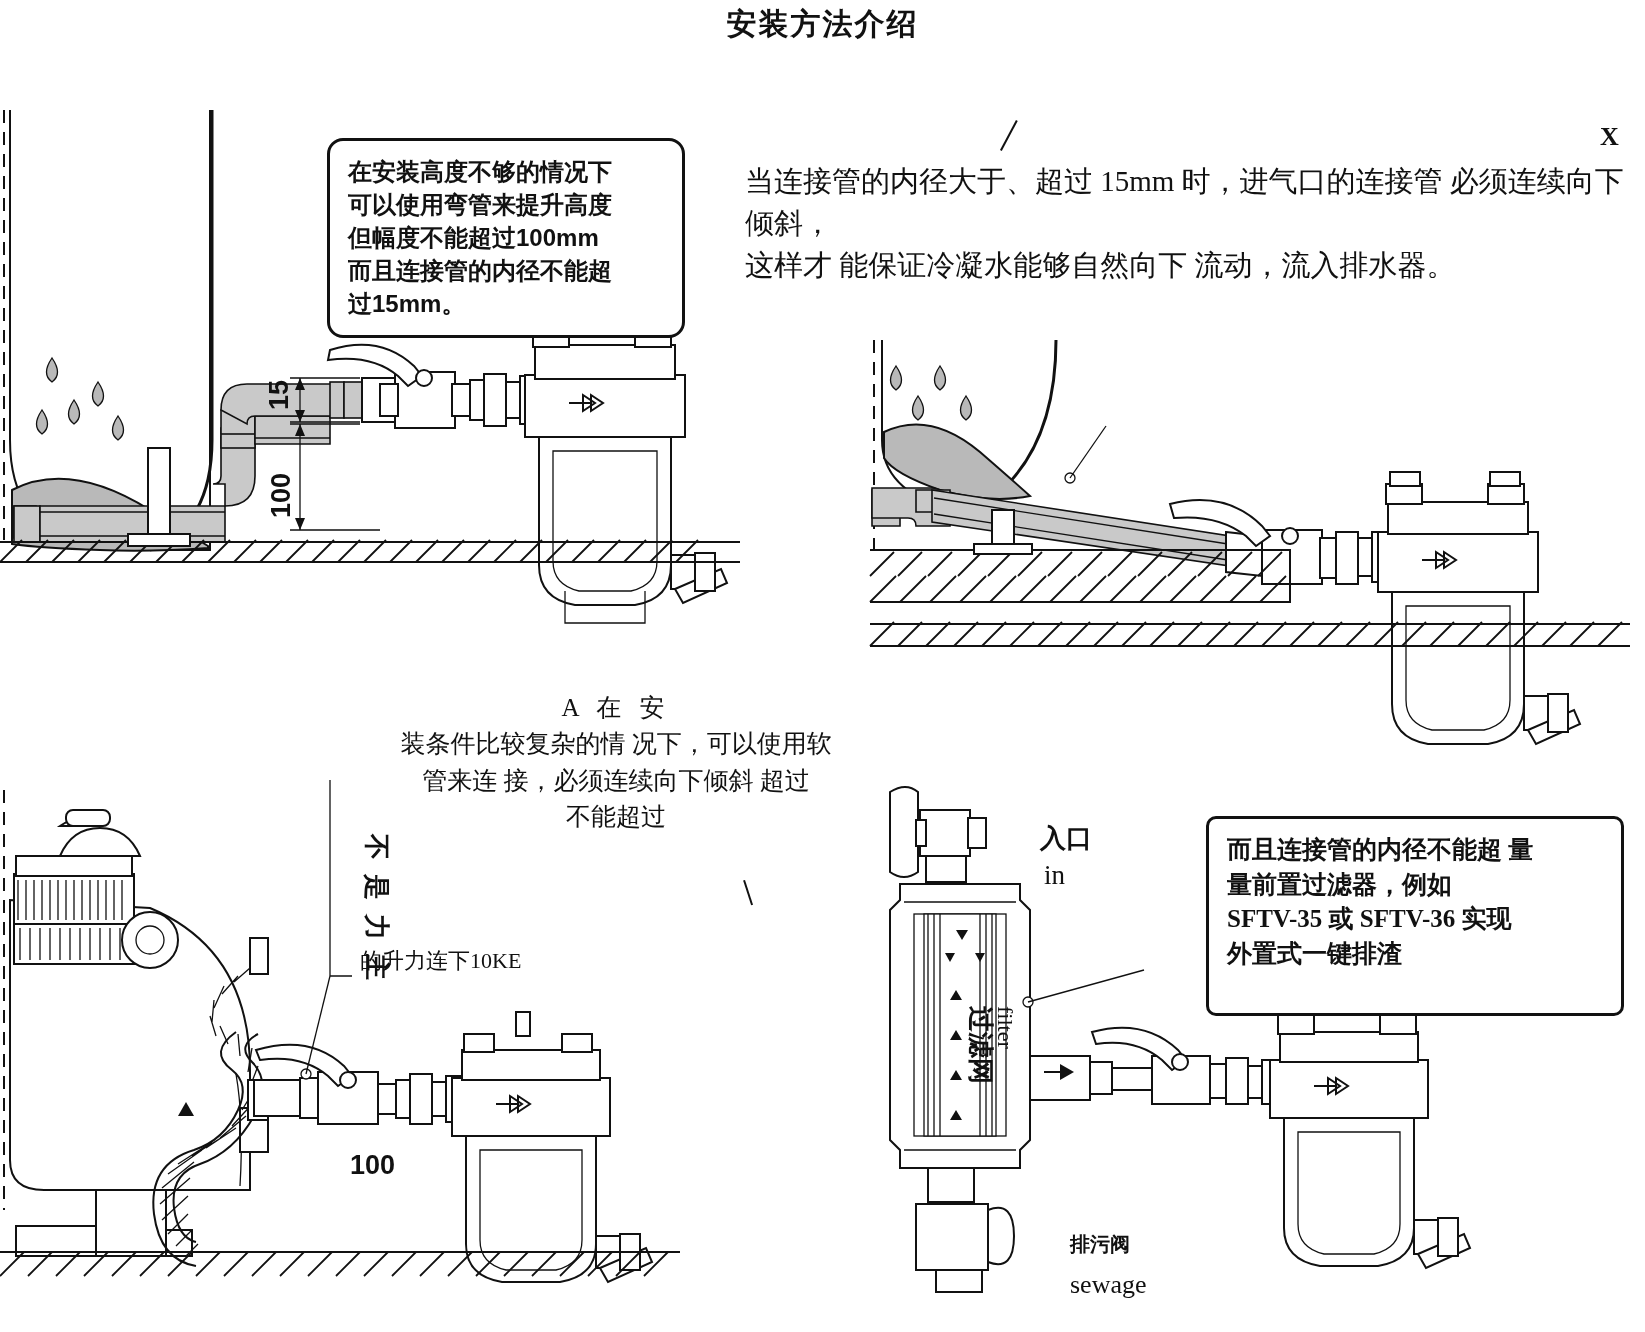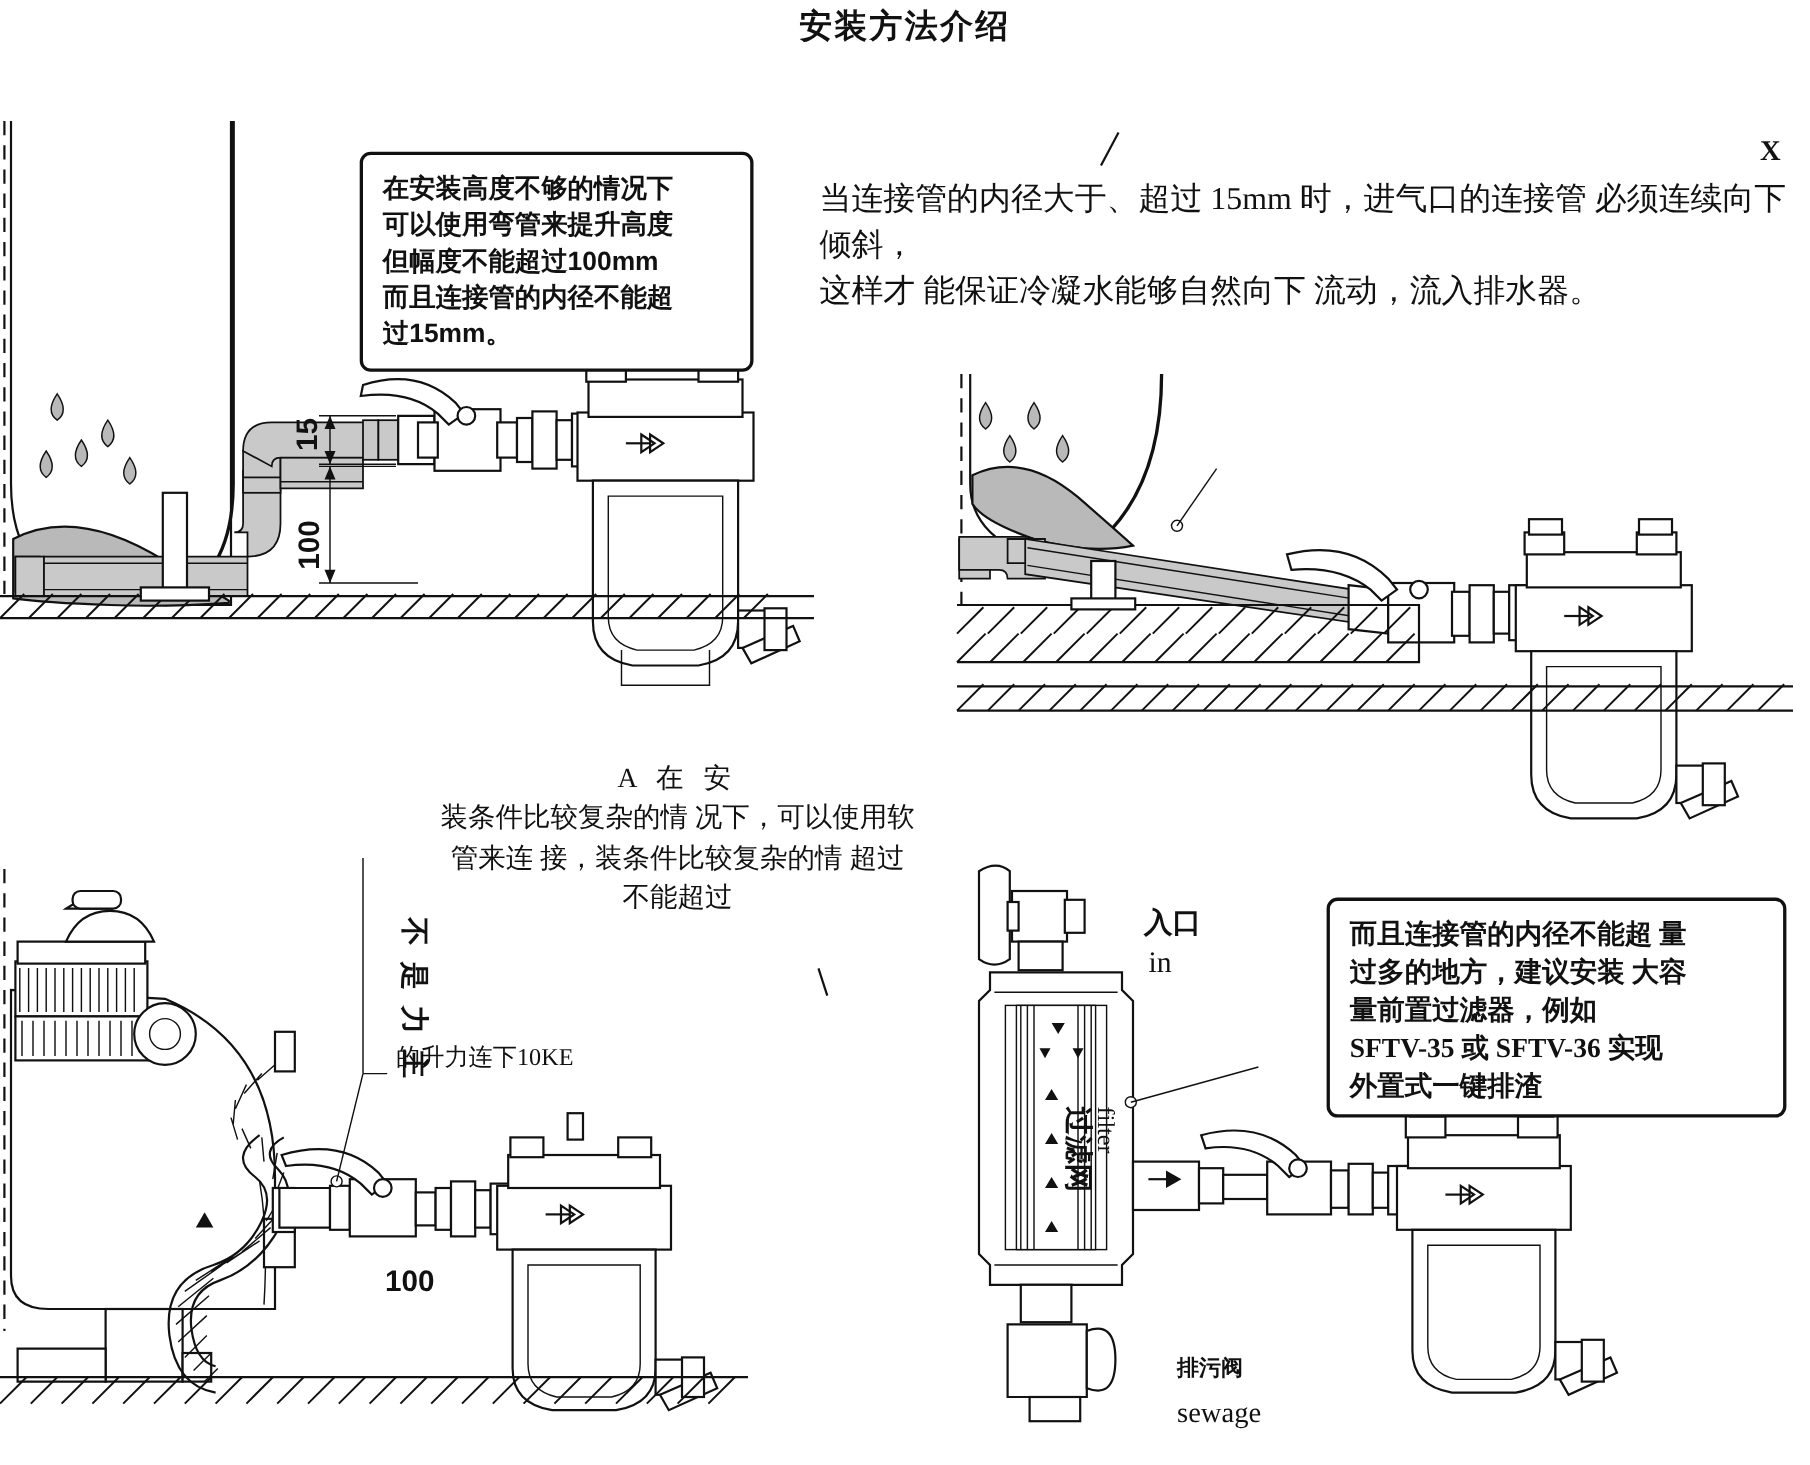--- a/index.html
+++ b/index.html
@@ -134,21 +134,21 @@
       <g>
         <path class="ln1" d="M290 314 L360 314 M290 420 L380 420"></path>
         <path class="ln1" d="M300 314 L300 420"></path>
         <path d="M300 314 l-5 12 l10 0 Z" fill="#111"></path>
         <path d="M300 420 l-5 -12 l10 0 Z" fill="#111"></path>
         <text class="dimtxt" x="290" y="408" transform="rotate(-90,290,408)">100</text>
       </g>
     </svg>
   </div>
 
-  <div class="bubble" style="left:327px;top:138px;width:358px;height:200px;border-radius:10px;">
+  <div class="bubble" style="left:327px;top:138px;width:358px;height:200px;">
     <div>在安装高度不够的情况下</div>
     <div>可以使用弯管来提升高度</div>
     <div>但幅度不能超过100mm</div>
     <div>而且连接管的内径不能超</div>
     <div>过15mm。</div>
   </div>
 
   <div class="txt" style="left:745px;top:160px;width:900px;font-size:29px;">
     <div>当连接管的内径大于、超过 15mm 时，进气口的连接管 必须连续向下倾斜，</div>
     <div>这样才 能保证冷凝水能够自然向下 流动，流入排水器。</div>
@@ -216,21 +216,21 @@
       </g>
 
       <circle class="fillwhite1" cx="200" cy="138" r="5"></circle>
       <path class="ln1" d="M200 138 L236 86"></path>
     </svg>
   </div>
 
   <div class="txt" style="left:356px;top:690px;width:520px;font-size:25px;text-align:center;">
     <div style="letter-spacing:6px;">A 在 安</div>
     <div>装条件比较复杂的情 况下，可以使用软</div>
-    <div>管来连 接，装条件比较复杂的情 超过</div>
+    <div>管来连 接，必须连续向下倾斜 超过</div>
     <div>不能超过</div>
   </div>
   <div class="leader" style="left:745px;top:880px;width:26px;transform:rotate(72deg);"></div>
 
   <div class="fig" style="left:0px;top:790px;">
     <svg width="740" height="520" viewBox="0 0 740 520">
       <path class="dash" d="M4 0 L4 420"></path>
 
       <path class="ln" d="M10 110 L10 370 Q10 400 44 400 L250 400 L250 280 Q250 160 150 118 Z"></path>
       <path class="ln1" d="M236 284 Q244 330 240 396"></path>
@@ -390,19 +390,18 @@
     </svg>
   </div>
 
   <div class="txt" style="left:1040px;top:820px;font-family:'Liberation Serif',serif;font-weight:bold;font-size:26px;">入口</div>
   <div class="txt" style="left:1044px;top:856px;font-family:'Liberation Serif',serif;font-size:27px;">in</div>
   <div class="txt" style="left:1070px;top:1230px;font-family:'Liberation Serif',serif;font-weight:bold;font-size:20px;">排污阀</div>
   <div class="txt" style="left:1070px;top:1266px;font-family:'Liberation Serif',serif;font-size:26px;">sewage</div>
 
   <div class="bubble serifish" style="left:1206px;top:816px;width:418px;height:200px;font-size:25px;border-radius:10px;">
     <div>而且连接管的内径不能超 量</div>
-    <div>过多的地方，建议安装 大容</div>
     <div>量前置过滤器，例如</div>
     <div>SFTV-35 或 SFTV-36 实现</div>
     <div>外置式一键排渣</div>
   </div>
 
 </div>
 
 </body></html>

